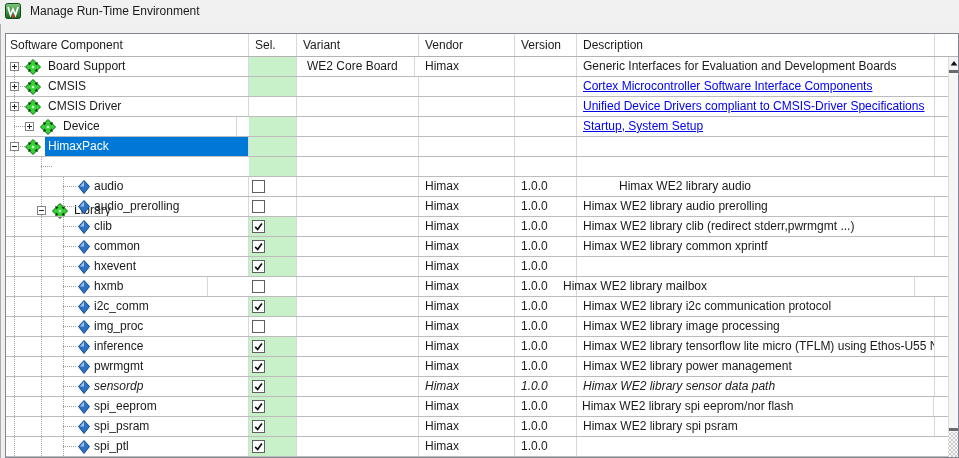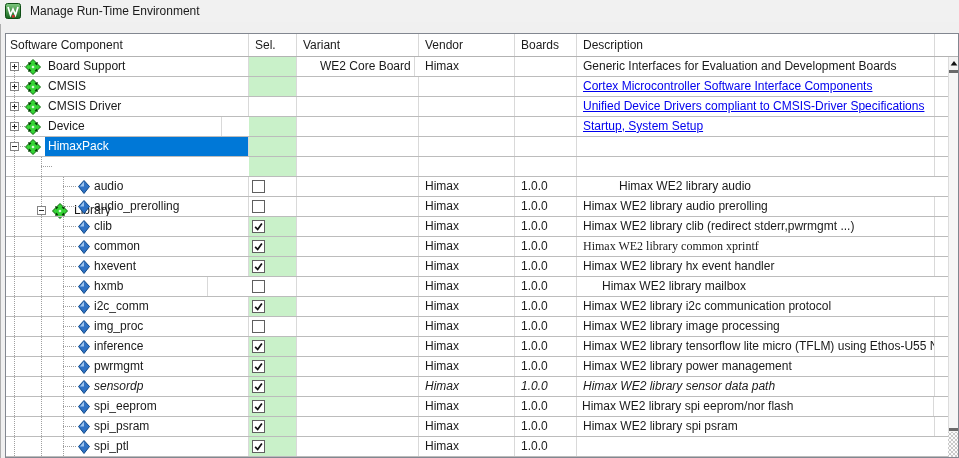--- a/index.html
+++ b/index.html
@@ -80,21 +80,21 @@
   <span class="title-text">Manage Run-Time Environment</span>
 </div>
 <div class="win-edge"></div>
 
 <div class="table">
   <div class="header">
     <div class="hcell" style="left:0;width:243px;padding-left:4px">Software Component</div>
     <div class="hcell" style="left:243px;width:48px">Sel.</div>
     <div class="hcell" style="left:413px;width:96px">Vendor</div>
     <div class="hcell" style="left:291px;width:122px">Variant</div>
-    <div class="hcell" style="left:509px;width:62px">Boards</div>
+    <div class="hcell" style="left:509px;width:62px">Version</div>
     <div class="hcell" style="left:571px;width:358px">Description</div>
   </div>
   <div class="rows" id="rows">
       <div class="vline" style="left: 8px; top: 10px; height: 390px;"></div>
       <div class="vline" style="left: 35px; top: 100px; height: 300px;"></div>
       <div class="vline" style="left: 57px; top: 120px; height: 280px;"></div>
       <div class="hstub" style="left: 8px; top: 9px; width: 11px;"></div>
       <div class="row" style="top: 0px;">
         <div class="cell" style="left: 0px; width: 243px;">
           <div class="expander" style="left: 4px;">
@@ -105,21 +105,21 @@
               <polygon points="8,0.5 15.5,8 8,15.5 0.5,8" fill="#35d435" stroke="#0c6b0c"></polygon>
               <polygon points="3,3 6.4,4.3 4.3,6.4" fill="#0a3d0a"></polygon>
               <polygon points="13,3 11.7,6.4 9.6,4.3" fill="#0a3d0a"></polygon>
               <polygon points="13,13 9.6,11.7 11.7,9.6" fill="#0a3d0a"></polygon>
               <polygon points="3,13 4.3,9.6 6.4,11.7" fill="#0a3d0a"></polygon>
               <polygon points="8,6.4 9.6,8 8,9.6 6.4,8" fill="#eaffea"></polygon>
             </svg></div>
           <div class="tree-label" style="left: 42px;">Board Support</div>
         </div>
         <div class="cell" style="left: 243px; width: 48px; background: rgb(201, 241, 201);"></div>
-        <div class="cell pad" style="left: 291px; width: 118px; padding-left: 23px;"><div style="display: inline;">WE2 Core Board</div></div>
+        <div class="cell pad" style="left: 291px; width: 118px; padding-left: 10px;"><div style="display: inline;">WE2 Core Board</div></div>
         <div class="cell pad" style="left: 413px; width: 96px;">Himax</div>
         <div class="cell pad" style="left: 509px; width: 62px;"></div>
         <div class="cell pad" style="left: 571px; width: 358px;"><div style="display: inline;">Generic Interfaces for Evaluation and Development Boards</div></div>
         <div class="cell" style="left: 929px; width: 13px; border-right: none;"></div>
       </div>
       <div class="hstub" style="left: 8px; top: 29px; width: 11px;"></div>
       <div class="row" style="top: 20px;">
         <div class="cell" style="left: 0px; width: 243px;">
           <div class="expander" style="left: 4px;">
             <span class="h"></span>
@@ -161,21 +161,21 @@
         </div>
         <div class="cell" style="left: 243px; width: 48px; background: rgb(255, 255, 255);"></div>
         <div class="cell pad" style="left: 291px; width: 122px; padding-left: 5px;"></div>
         <div class="cell pad" style="left: 413px; width: 96px;"></div>
         <div class="cell pad" style="left: 509px; width: 62px;"></div>
         <div class="cell pad" style="left: 571px; width: 358px;"><div class="desc-link" style="display: inline;">Unified Device Drivers compliant to CMSIS-Driver Specifications</div></div>
         <div class="cell" style="left: 929px; width: 13px; border-right: none;"></div>
       </div>
       <div class="hstub" style="left: 8px; top: 69px; width: 11px;"></div>
       <div class="row" style="top: 60px;">
-        <div class="cell" style="left: 0px; width: 216px; padding-left: 35px;">
+        <div class="cell" style="left: 15px; width: 216px; padding-left: 35px;">
           <div class="expander" style="left: 4px;">
             <span class="h"></span>
             <span class="v"></span>
           </div>
           <div class="tree-icon" style="left: 19px;"><svg width="16" height="16" viewBox="0 0 16 16">
               <polygon points="8,0.5 15.5,8 8,15.5 0.5,8" fill="#35d435" stroke="#0c6b0c"></polygon>
               <polygon points="3,3 6.4,4.3 4.3,6.4" fill="#0a3d0a"></polygon>
               <polygon points="13,3 11.7,6.4 9.6,4.3" fill="#0a3d0a"></polygon>
               <polygon points="13,13 9.6,11.7 11.7,9.6" fill="#0a3d0a"></polygon>
               <polygon points="3,13 4.3,9.6 6.4,11.7" fill="#0a3d0a"></polygon>
@@ -306,21 +306,21 @@
         <div class="cell" style="left: 243px; width: 48px; background: rgb(201, 241, 201);">
           <div class="checkbox">
             <svg width="11" height="11" viewBox="0 0 13 13" style="position:absolute;left:0;top:0">
               <polyline points="2.5,7 5.5,10 10.5,3" fill="none" stroke="#111" stroke-width="2"></polyline>
             </svg>
           </div>
         </div>
         <div class="cell pad" style="left: 291px; width: 122px; padding-left: 5px;"></div>
         <div class="cell pad" style="left: 413px; width: 96px;">Himax</div>
         <div class="cell pad" style="left: 509px; width: 62px;">1.0.0</div>
-        <div class="cell pad" style="left: 571px; width: 358px;"><div style="display: inline; font-family: Liberation Serif, serif;">Himax WE2 library common xprintf</div></div>
+        <div class="cell pad" style="left: 571px; width: 358px;"><div style="display: inline;">Himax WE2 library common xprintf</div></div>
         <div class="cell" style="left: 929px; width: 13px; border-right: none;"></div>
       </div>
       <div class="hstub" style="left: 57px; top: 209px; width: 14px;"></div>
       <div class="row" style="top: 200px;">
         <div class="cell" style="left: 0px; width: 243px;">
           <div class="leaf-icon" style="left: 72px;"><svg width="12" height="14" viewBox="0 0 12 14">
               <polygon points="6,0.5 11.5,6.5 6,13.5 0.5,6.5" fill="#2f72c4" stroke="#114a88"></polygon>
               <polygon points="6,1.6 2,6.5 6,6.5" fill="#9cc4ee"></polygon>
             </svg></div>
           <div class="tree-label" style="left: 88px;">hxevent</div>
@@ -328,39 +328,38 @@
         <div class="cell" style="left: 243px; width: 48px; background: rgb(201, 241, 201);">
           <div class="checkbox">
             <svg width="11" height="11" viewBox="0 0 13 13" style="position:absolute;left:0;top:0">
               <polyline points="2.5,7 5.5,10 10.5,3" fill="none" stroke="#111" stroke-width="2"></polyline>
             </svg>
           </div>
         </div>
         <div class="cell pad" style="left: 291px; width: 122px; padding-left: 5px;"></div>
         <div class="cell pad" style="left: 413px; width: 96px;">Himax</div>
         <div class="cell pad" style="left: 509px; width: 62px;">1.0.0</div>
-        <div class="cell pad" style="left: 571px; width: 358px;"><div style="display: inline;">Himax WE2 library hx event handler</div></div>
         <div class="cell" style="left: 929px; width: 13px; border-right: none;"></div>
       </div>
       <div class="hstub" style="left: 57px; top: 229px; width: 14px;"></div>
       <div class="row" style="top: 220px;">
         <div class="cell" style="left: 0px; width: 202px;">
           <div class="leaf-icon" style="left: 72px;"><svg width="12" height="14" viewBox="0 0 12 14">
               <polygon points="6,0.5 11.5,6.5 6,13.5 0.5,6.5" fill="#2f72c4" stroke="#114a88"></polygon>
               <polygon points="6,1.6 2,6.5 6,6.5" fill="#9cc4ee"></polygon>
             </svg></div>
           <div class="tree-label" style="left: 88px;">hxmb</div>
         </div>
         <div class="cell" style="left: 243px; width: 48px; background: rgb(255, 255, 255);">
           <div class="checkbox"></div>
         </div>
         <div class="cell pad" style="left: 291px; width: 122px; padding-left: 5px;"></div>
         <div class="cell pad" style="left: 413px; width: 96px;">Himax</div>
         <div class="cell pad" style="left: 509px; width: 62px;">1.0.0</div>
-        <div class="cell pad" style="left: 590px; width: 358px;"><div style="display: inline;">Himax WE2 library mailbox</div></div>
+        <div class="cell pad" style="left: 551px; width: 358px;"><div style="display: inline;">Himax WE2 library mailbox</div></div>
         <div class="cell" style="left: 929px; width: 13px; border-right: none;"></div>
       </div>
       <div class="hstub" style="left: 57px; top: 249px; width: 14px;"></div>
       <div class="row" style="top: 240px;">
         <div class="cell" style="left: 0px; width: 243px;">
           <div class="leaf-icon" style="left: 72px;"><svg width="12" height="14" viewBox="0 0 12 14">
               <polygon points="6,0.5 11.5,6.5 6,13.5 0.5,6.5" fill="#2f72c4" stroke="#114a88"></polygon>
               <polygon points="6,1.6 2,6.5 6,6.5" fill="#9cc4ee"></polygon>
             </svg></div>
           <div class="tree-label" style="left: 88px;">i2c_comm</div>

